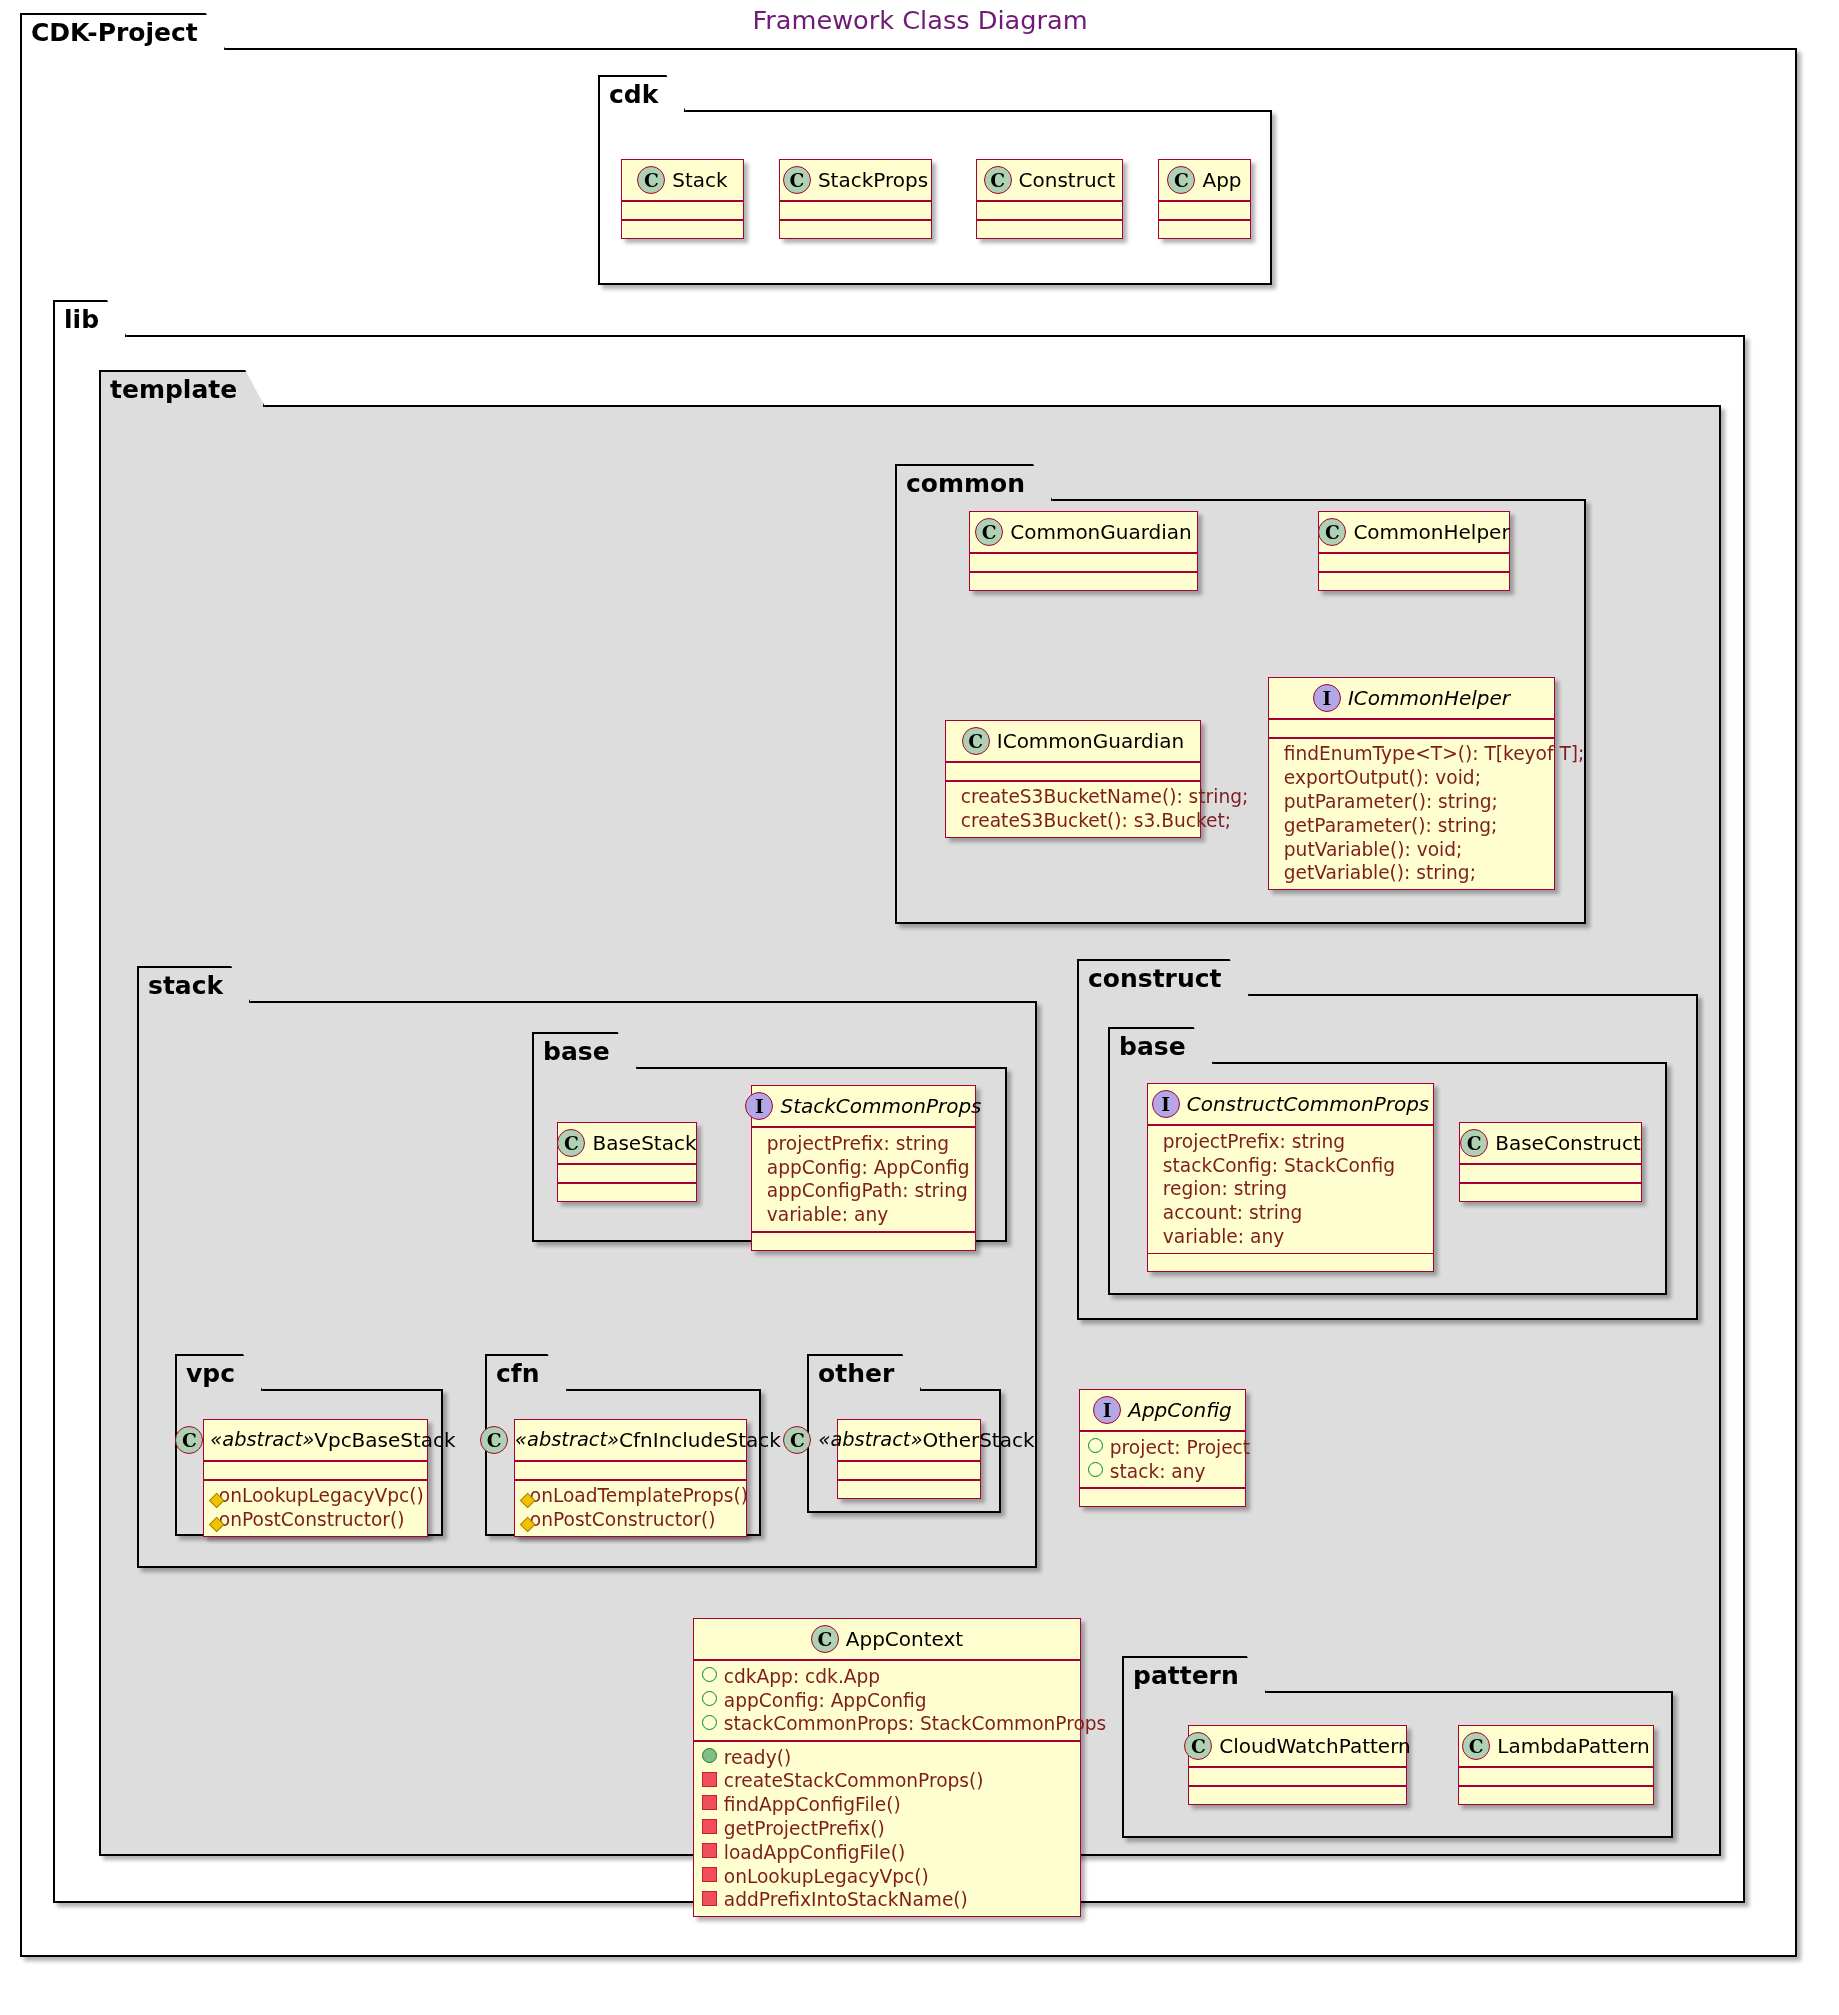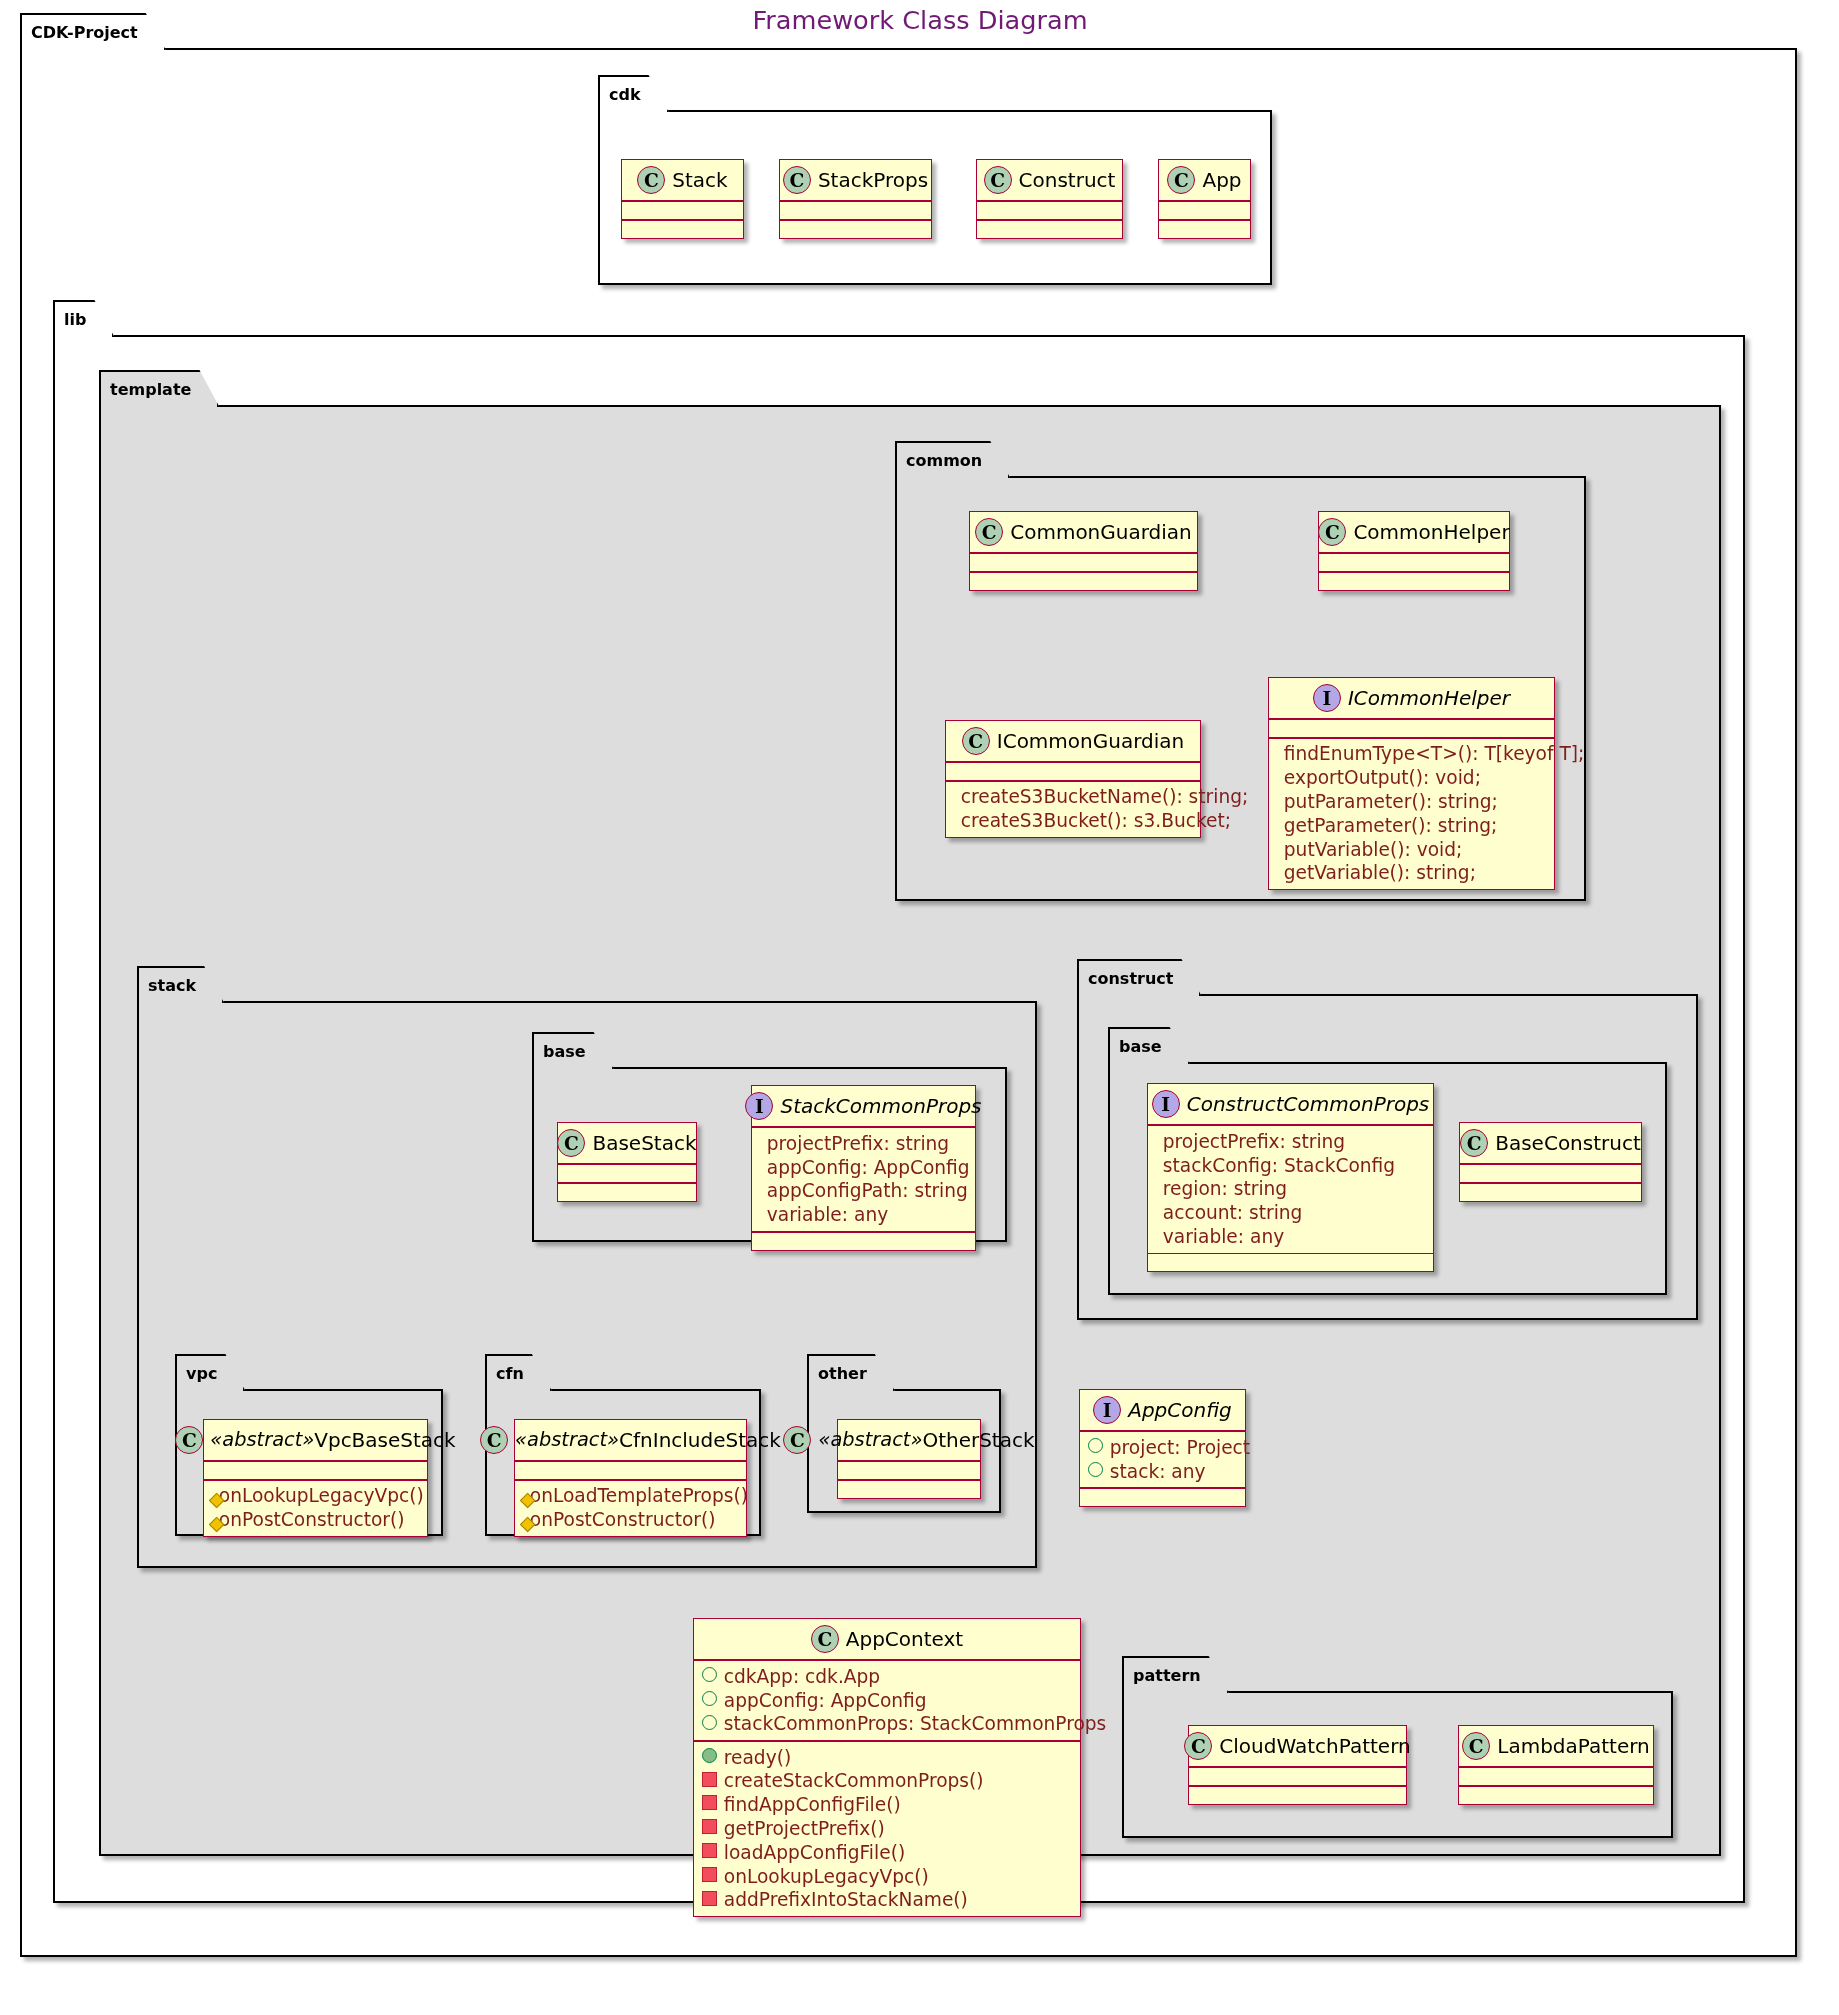--- a/index.html
+++ b/index.html
@@ -12,21 +12,21 @@
     font-size:25.6px;color:#701a75;font-family:"DejaVu Sans","Liberation Sans",sans-serif;
   }
 
   
   .pkg{position:absolute;box-sizing:border-box;border:2.3px solid #000;
        box-shadow:3.9px 3.9px 3.9px rgba(0,0,0,.30);}
   .pkg>.pkg-tab{
     position:absolute;left:-2.3px;top:-37px;height:37px;box-sizing:border-box;
     border:2.3px solid #000;border-bottom:none;
     display:flex;align-items:center;padding:0 26px 0 9.3px;
-    font-weight:bold;font-size:16px;color:#000;white-space:nowrap;
+    font-weight:bold;font-size:25px;color:#000;white-space:nowrap;
     clip-path:polygon(0 0, calc(100% - 20px) 0, 100% 100%, 0 100%);
     box-shadow:3.9px 2.3px 3.9px rgba(0,0,0,.30);
   }
   .pkg.white{background:#ffffff;}
   .pkg.white>.pkg-tab{background:#ffffff;}
   .pkg.grey{background:#dddddd;}
   .pkg.grey>.pkg-tab{background:#dddddd;}
 
   
   .cls{position:absolute;box-sizing:border-box;background:#FEFECE;
@@ -186,21 +186,21 @@
   </div>
 
   <div class="pkg white" style="left:53px;top:335px;width:1692px;height:1568px;">
     <div class="pkg-tab">lib</div>
   </div>
 
   <div class="pkg grey" style="left:99px;top:405px;width:1622px;height:1451px;">
     <div class="pkg-tab">template</div>
   </div>
 
-  <div class="pkg grey" style="left:895px;top:476px;width:691px;height:425px;">
+  <div class="pkg grey" style="left:895px;top:499px;width:691px;height:425px;">
     <div class="pkg-tab">common</div>
   </div>
 
   <div class="cls" style="left:969px;top:511px;width:229px;">
     <div class="cls-head">
       <span class="badge c">C</span>
       <span class="cls-name">CommonGuardian</span>
     </div>
     <div class="sep"></div>
     <div class="cls-body empty"></div>

